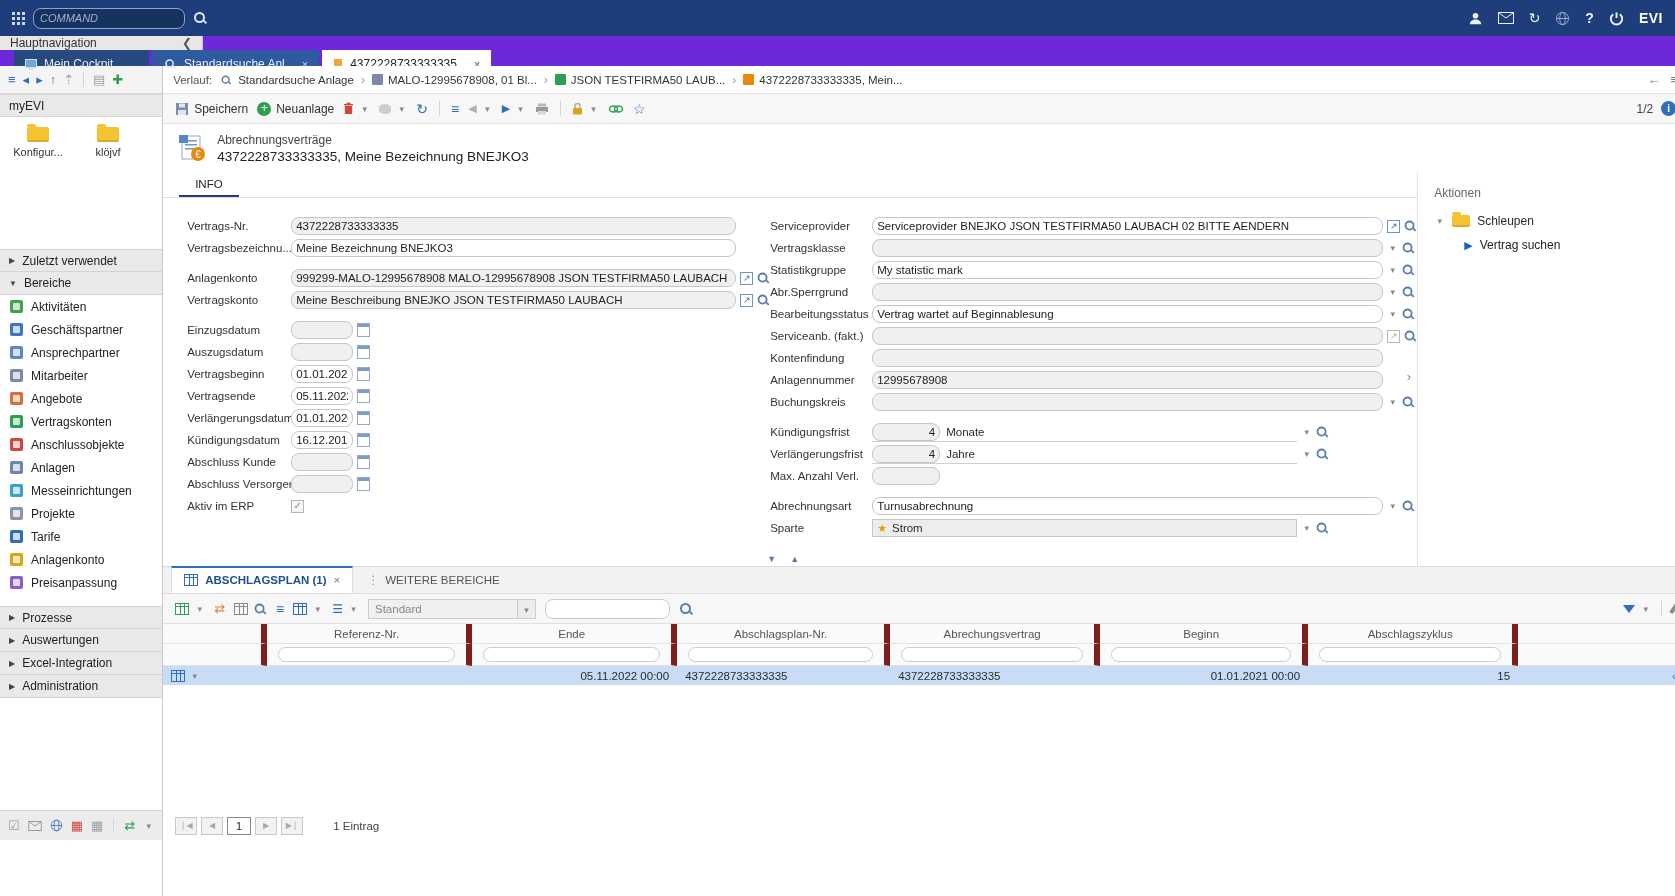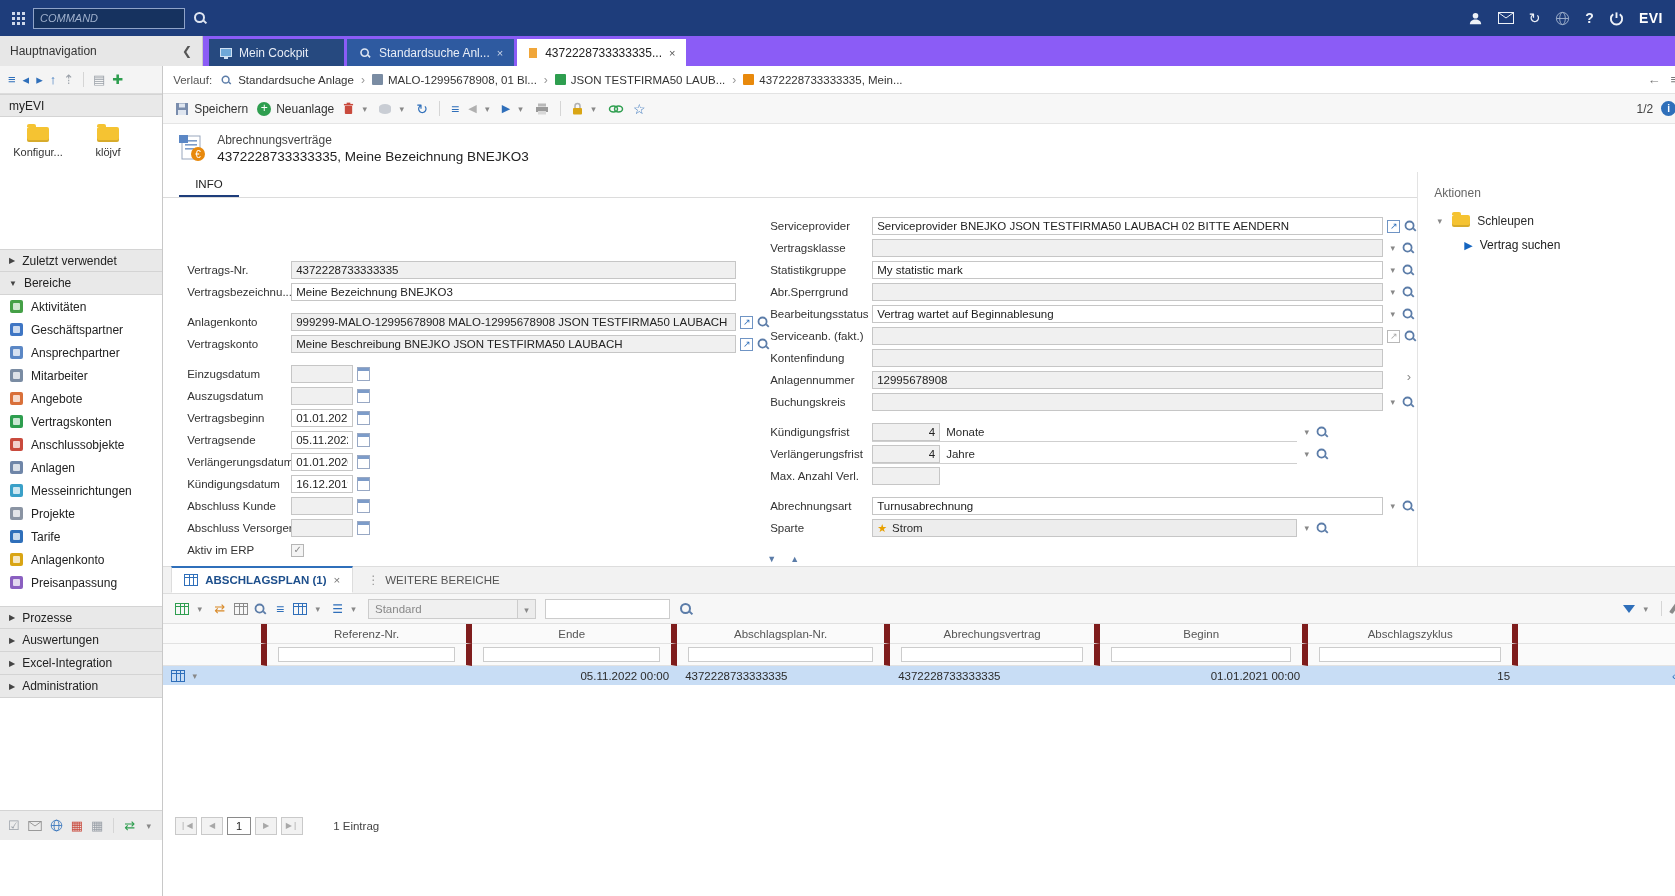--- a/index.html
+++ b/index.html
@@ -1,40 +1,40 @@
 <!DOCTYPE html>
 <html><head>
 <meta charset="utf-8">
 <style>
   * { margin:0; padding:0; box-sizing:border-box; }
   html,body { width:1675px; height:896px; }
   body { font-family:"Liberation Sans",sans-serif; font-size:12px; color:#2b2b2b; background:#fff; overflow:hidden; }
-  input { font:inherit; outline:none; }
+  input { font:inherit; outline:none;border-radius:8px; }
 
   
   .topbar { height:36px; background:#1e3d7b; display:flex; align-items:center; padding:0 12px; gap:8px; }
   .apps-ic { width:13px; height:13px; display:inline-block;
     background:linear-gradient(#cfd8ea,#cfd8ea) 0 0/3px 3px no-repeat, linear-gradient(#cfd8ea,#cfd8ea) 5px 0/3px 3px no-repeat, linear-gradient(#cfd8ea,#cfd8ea) 10px 0/3px 3px no-repeat,
     linear-gradient(#cfd8ea,#cfd8ea) 0 5px/3px 3px no-repeat, linear-gradient(#cfd8ea,#cfd8ea) 5px 5px/3px 3px no-repeat, linear-gradient(#cfd8ea,#cfd8ea) 10px 5px/3px 3px no-repeat,
     linear-gradient(#cfd8ea,#cfd8ea) 0 10px/3px 3px no-repeat, linear-gradient(#cfd8ea,#cfd8ea) 5px 10px/3px 3px no-repeat, linear-gradient(#cfd8ea,#cfd8ea) 10px 10px/3px 3px no-repeat; }
   .cmd-input { width:152px; height:21px; background:#16325f; border:1px solid #8fa3c8; color:#aeb9d2; font-style:italic; font-size:11px; padding:0 6px; }
   .cmd-input::placeholder { color:#9fb0cc; }
   .mag { position:relative; width:14px; height:14px; display:inline-block; flex:0 0 auto; }
   .mag::before { content:""; position:absolute; left:1px; top:1px; width:7px; height:7px; border:2px solid #5b7ca8; border-radius:50%; }
   .mag::after { content:""; position:absolute; left:10px; top:10px; width:4px; height:2px; background:#5b7ca8; transform:rotate(45deg); }
   .mag.white::before { border-color:#dfe6f2; } .mag.white::after { background:#dfe6f2; }
   .top-right { margin-left:auto; display:flex; align-items:center; gap:15px; color:#fff; }
   .tr-glyph { font-size:14px; color:#eef2f8; }
   .brand { font-weight:bold; font-size:14px; letter-spacing:.5px; }
 
   
-  .tabrow { height:30px; display:flex; background:#8b5cf6; }
+  .tabrow { height:30px; display:flex; background:#6d28d9;flex-direction:column; }
   .sb-head { width:203px; background:#e7e7e7; border-right:1px solid #c8c8c8; display:flex; align-items:center; justify-content:space-between; padding:0 10px; color:#333; font-size:12px; }
   .sb-head .chev { color:#555; font-size:12px; }
-  .tabs { flex:1; display:flex; align-items:flex-end; padding-left:6px; gap:3px; }
+  .tabs { flex:1; display:flex; align-items:flex-end; padding-left:14px; gap:3px; }
   .tab { height:27px; display:flex; align-items:center; gap:7px; padding:0 11px; color:#e8edf6; font-size:12px; min-width:135px; }
   .tab.t1 { background:#26497f; } .tab.t2 { background:#2e5aa0; }
   .tab.active { background:#fff; color:#222; }
   .tab .x { margin-left:auto; font-size:11px; color:#c9d4e8; }
   .tab.active .x { color:#555; }
   .monitor { width:12px; height:9px; border:1px solid #cfe0f2; background:#6fa8d8; position:relative; display:inline-block; }
   .monitor::after { content:""; position:absolute; left:3px; bottom:-3px; width:4px; height:2px; background:#cfe0f2; }
   .docic { width:10px; height:12px; background:#f0a63a; border:1px solid #fff; display:inline-block; }
 
   
@@ -89,21 +89,21 @@
   .title-lines { display:flex; flex-direction:column; gap:2px; }
   .title-type { font-size:12px; color:#444; }
   .title-main { font-size:13.5px; color:#222; }
 
   .content-row { height:394px; display:flex; }
   .form-area { flex:1; position:relative; border-right:1px solid #e3e3e3; }
   .info-tabbar { border-bottom:1px solid #dcdcdc; padding-left:16px; height:26px; display:flex; align-items:flex-end; }
   .info-tab { padding:4px 16px 5px; border-bottom:2px solid #1e3d7b; color:#222; font-size:11.5px; }
 
   .form { display:flex; padding:18px 0 0 24px; font-size:11.5px; }
-  .fcol-left { width:583px; flex:0 0 auto;margin-top:44px; }
+  .fcol-left { width:583px; flex:0 0 auto; }
   .fcol-right { flex:1; }
   .frow { display:flex; align-items:center; height:20px; margin-bottom:2px; }
   .mt10 { margin-top:10px; }
   .flabel { width:104px; flex:0 0 auto; white-space:nowrap; overflow:hidden; color:#333; }
   .flabel.r { width:102px; }
   .finput { height:18px; border:1px solid #c6c6c6; background:#fff; padding:0 4px; color:#222; font-size:11.5px; }
   .finput.ro { background:#f0f0f0; }
   .w445 { width:445px; } .w425 { width:511px; } .w62 { width:62px; } .w68 { width:68px; text-align:right; }
   .icgap { display:flex; align-items:center; gap:3px; margin-left:4px; }
   .editic { width:13px; height:13px; border:1px solid #6f94c4; color:#2f6fba; font-size:9px; line-height:11px; text-align:center; display:inline-block; background:#fff; }

